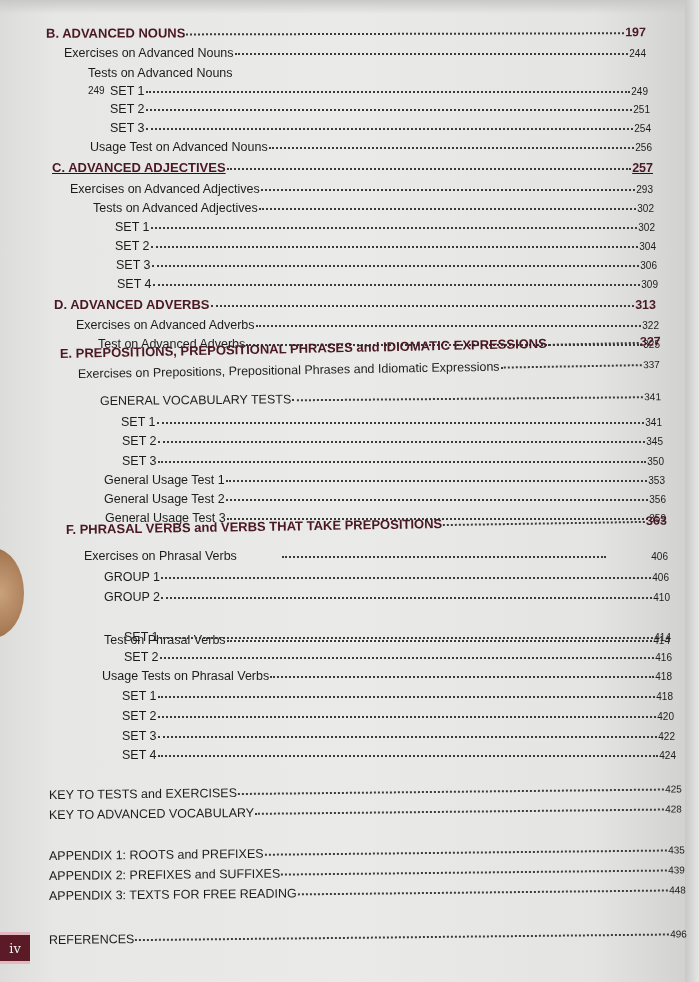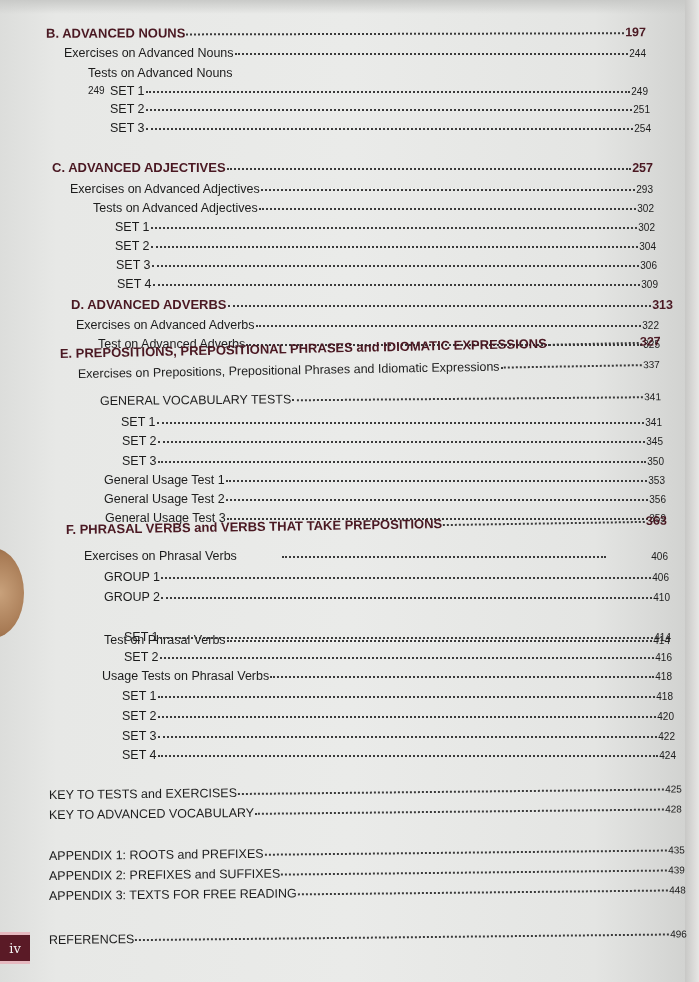--- a/index.html
+++ b/index.html
@@ -80,22 +80,27 @@
   <div class="row" style="left:110px; top:102px; width:540px;">
     <span class="label">SET 2</span>
       <span class="dots"></span>
       <span class="page">251</span>
   </div>
   <div class="row" style="left:110px; top:121px; width:541px;">
     <span class="label">SET 3</span>
       <span class="dots"></span>
       <span class="page">254</span>
   </div>
-
-  <div class="row heading" style="left:52px; top:160px; width:601px;">
+  <div class="row" style="left:90px; top:140px; width:562px;">
+    <span class="label">Usage Test on Advanced Nouns</span>
+      <span class="dots"></span>
+      <span class="page">256</span>
+  </div>
+
+  <div class="row heading" style="left:52px; top:160px; width:601px;text-decoration:underline;">
     <span class="label">C. ADVANCED ADJECTIVES</span>
       <span class="dots"></span>
       <span class="page">257</span>
   </div>
   <div class="row" style="left:70px; top:182px; width:583px;">
     <span class="label">Exercises on Advanced Adjectives</span>
       <span class="dots"></span>
       <span class="page">293</span>
   </div>
   <div class="row" style="left:93px; top:201px; width:561px;">
@@ -117,21 +122,21 @@
     <span class="label">SET 3</span>
       <span class="dots"></span>
       <span class="page">306</span>
   </div>
   <div class="row" style="left:117px; top:277px; width:541px;">
     <span class="label">SET 4</span>
       <span class="dots"></span>
       <span class="page">309</span>
   </div>
 
-  <div class="row heading" style="left:71px; top:297px; width:602px;">
+  <div class="row heading" style="left:54px; top:297px; width:602px;">
     <span class="label">D. ADVANCED ADVERBS</span>
       <span class="dots"></span>
       <span class="page">313</span>
   </div>
   <div class="row" style="left:76px; top:318px; width:583px;">
     <span class="label">Exercises on Advanced Adverbs</span>
       <span class="dots"></span>
       <span class="page">322</span>
   </div>
   <div class="row" style="left:98px; top:337px; width:562px;">

